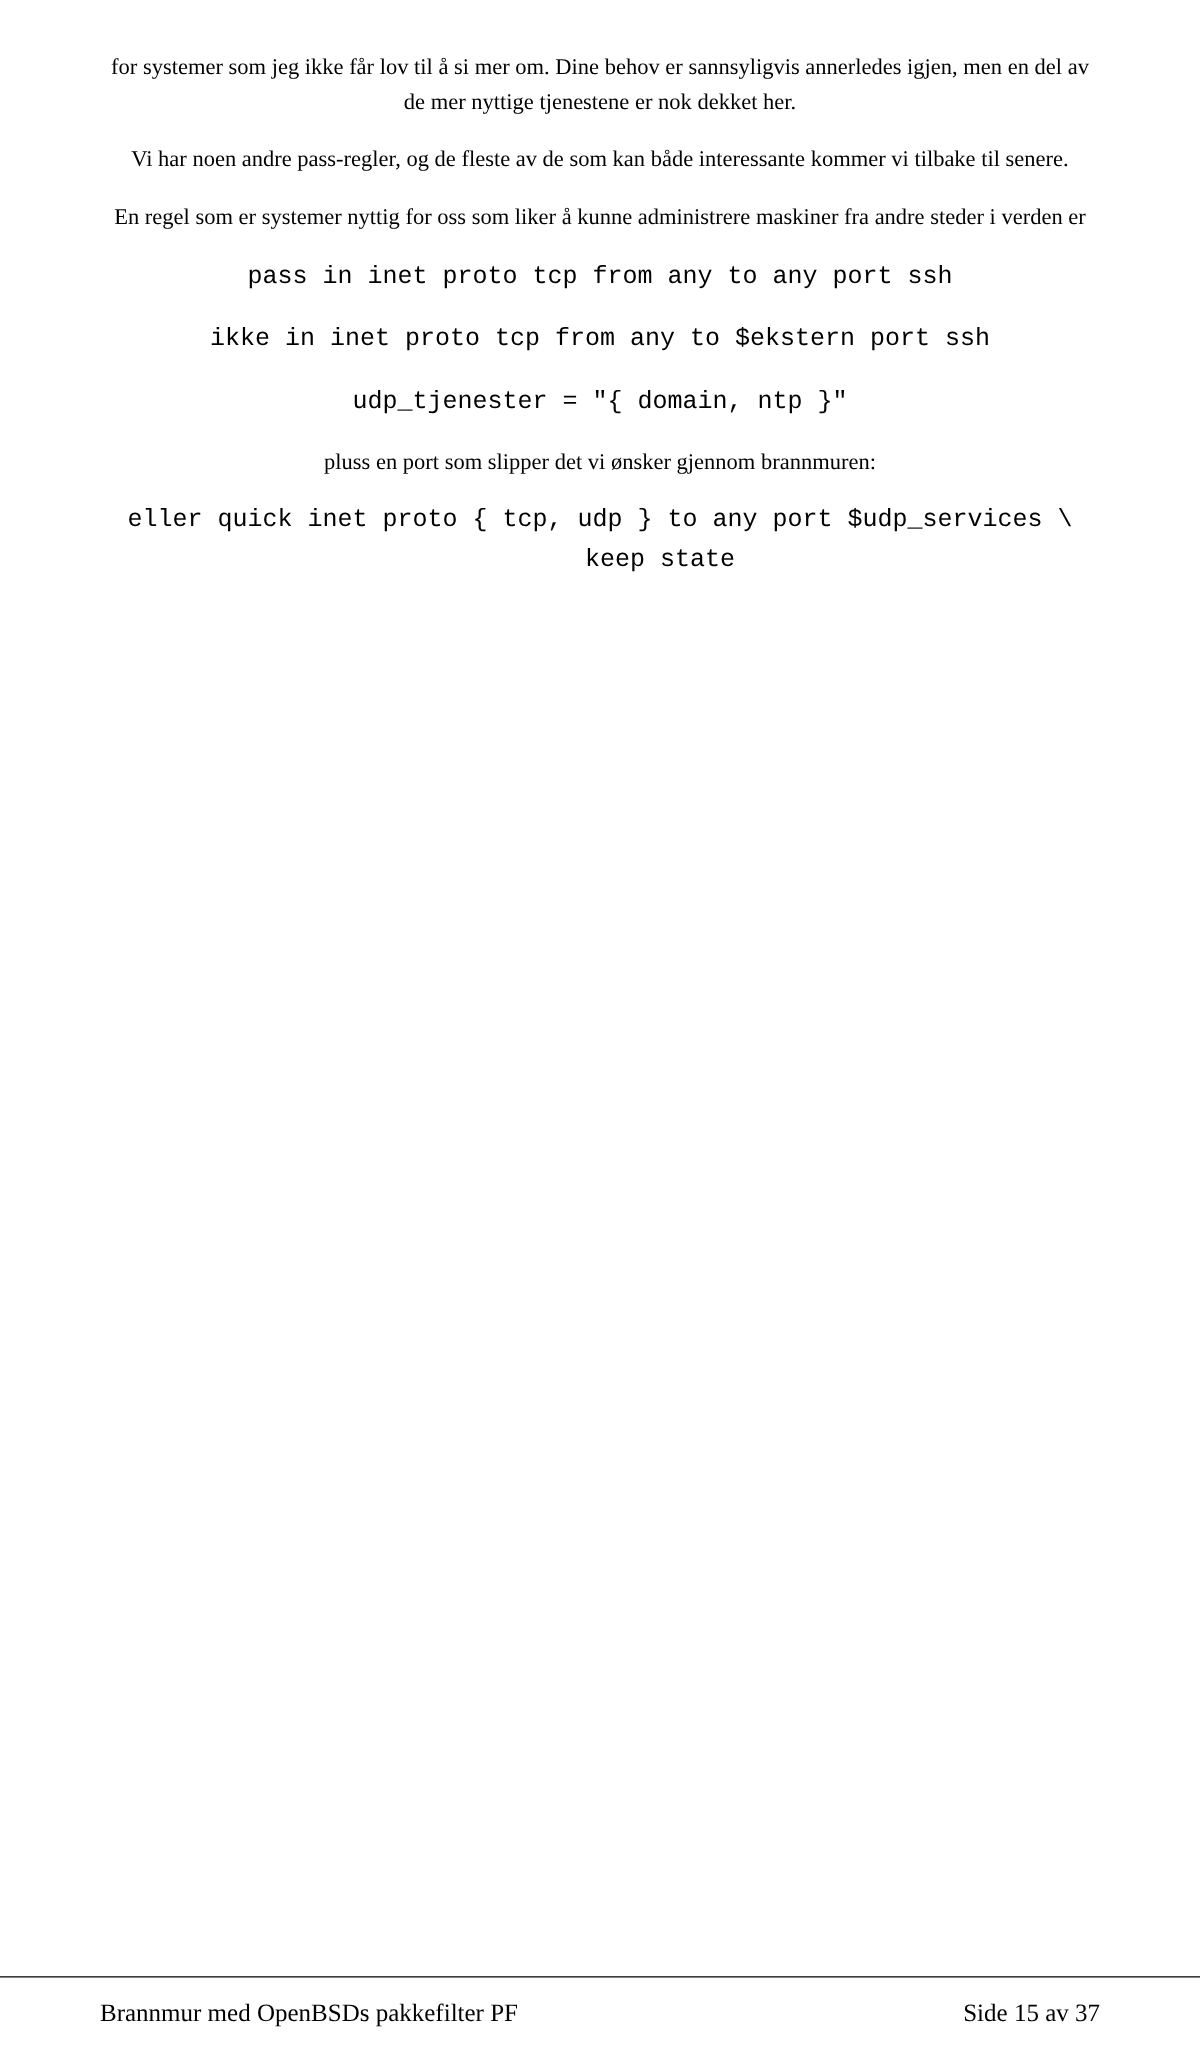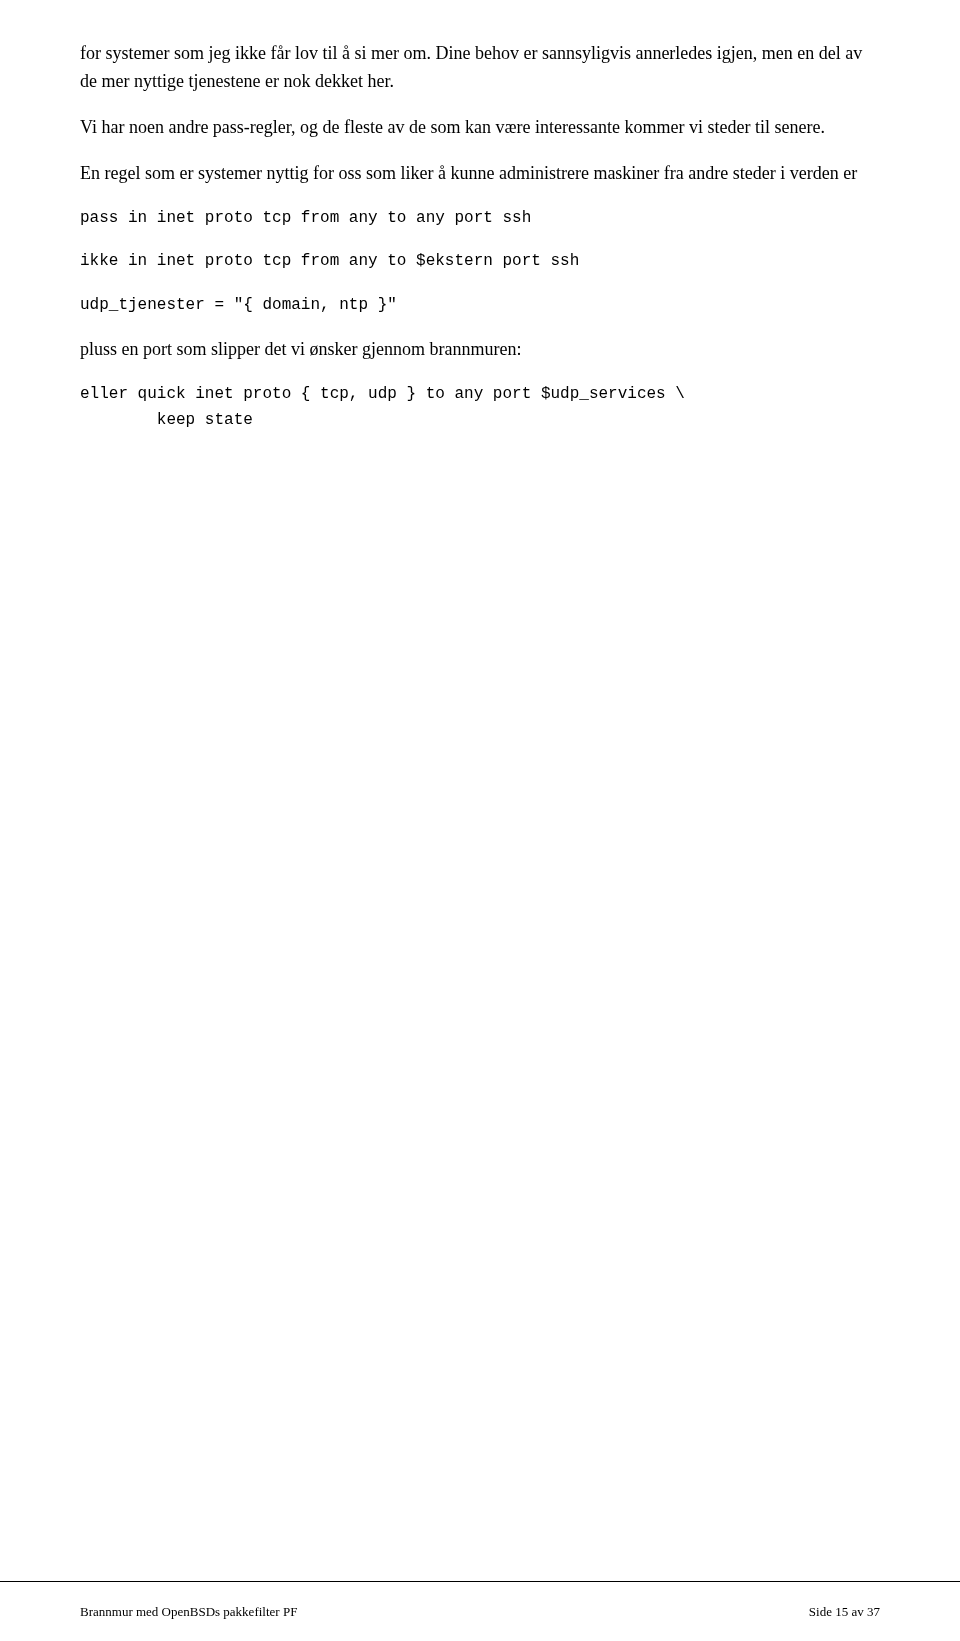--- a/index.html
+++ b/index.html
@@ -1,18 +1,19 @@
 <!DOCTYPE html>
 <html><head>
   <meta charset="utf-8">
   <style>
     * {
       margin: 0;
       padding: 0;
       box-sizing: border-box;
+      text-align: center;
     }
 
     body {
       width: 960px;
       min-height: 1641px;
       background: #ffffff;
       font-family: Georgia, 'Times New Roman', serif;
       font-size: 18px;
       color: #000000;
       position: relative;
@@ -23,49 +24,49 @@
     }
 
     .paragraph {
       margin-bottom: 18px;
       line-height: 1.55;
       font-size: 18px;
     }
 
     .code-block {
       font-family: 'Courier New', Courier, monospace;
-      font-size: 16px;
+      font-size: 20px;
       line-height: 1.6;
       margin: 18px 0 18px 0;
       white-space: pre;
       display: block;
     }
 
     .footer {
       position: absolute;
       bottom: 0;
       left: 0;
       right: 0;
       height: 60px;
       border-top: 1px solid #000;
       display: flex;
       align-items: center;
       justify-content: space-between;
       padding: 0 80px;
-      font-size: 13px;
+      font-size: 20px;
     }
   </style>
 </head>
 <body>
 
 <div class="page-content">
 
   <p class="paragraph">for systemer som jeg ikke får lov til å si mer om. Dine behov er sannsyligvis annerledes igjen, men en del av de mer nyttige tjenestene er nok dekket her.</p>
 
-  <p class="paragraph">Vi har noen andre pass-regler, og de fleste av de som kan være interessante kommer vi steder til senere.</p>
+  <p class="paragraph">Vi har noen andre pass-regler, og de fleste av de som kan både interessante kommer vi tilbake til senere.</p>
 
   <p class="paragraph">En regel som er systemer nyttig for oss som liker å kunne administrere maskiner fra andre steder i verden er</p>
 
   <code class="code-block">pass in inet proto tcp from any to any port ssh</code>
 
 
   <code class="code-block">ikke in inet proto tcp from any to $ekstern port ssh</code>
 
 
   <code class="code-block">udp_tjenester = "{ domain, ntp }"</code>

